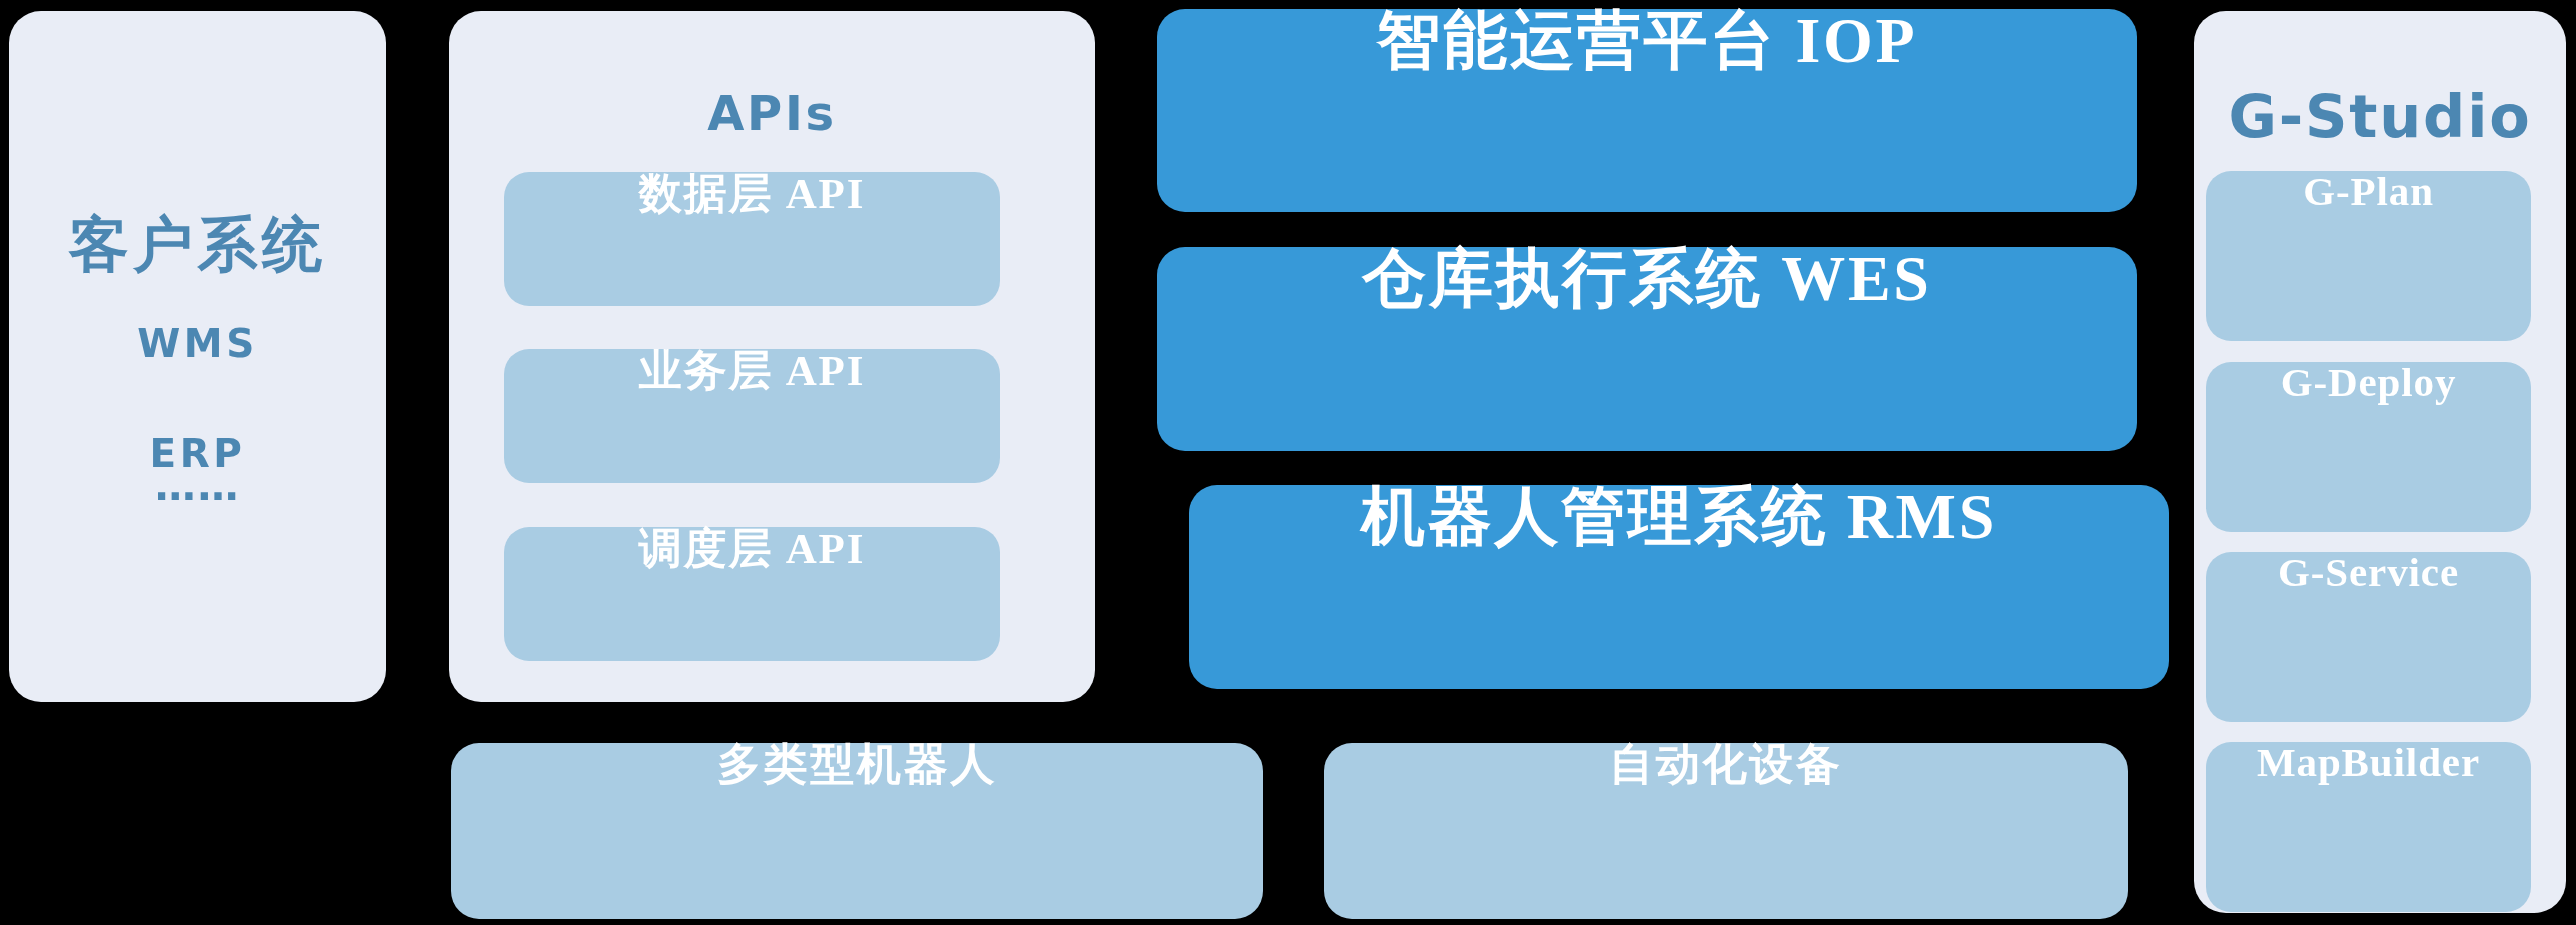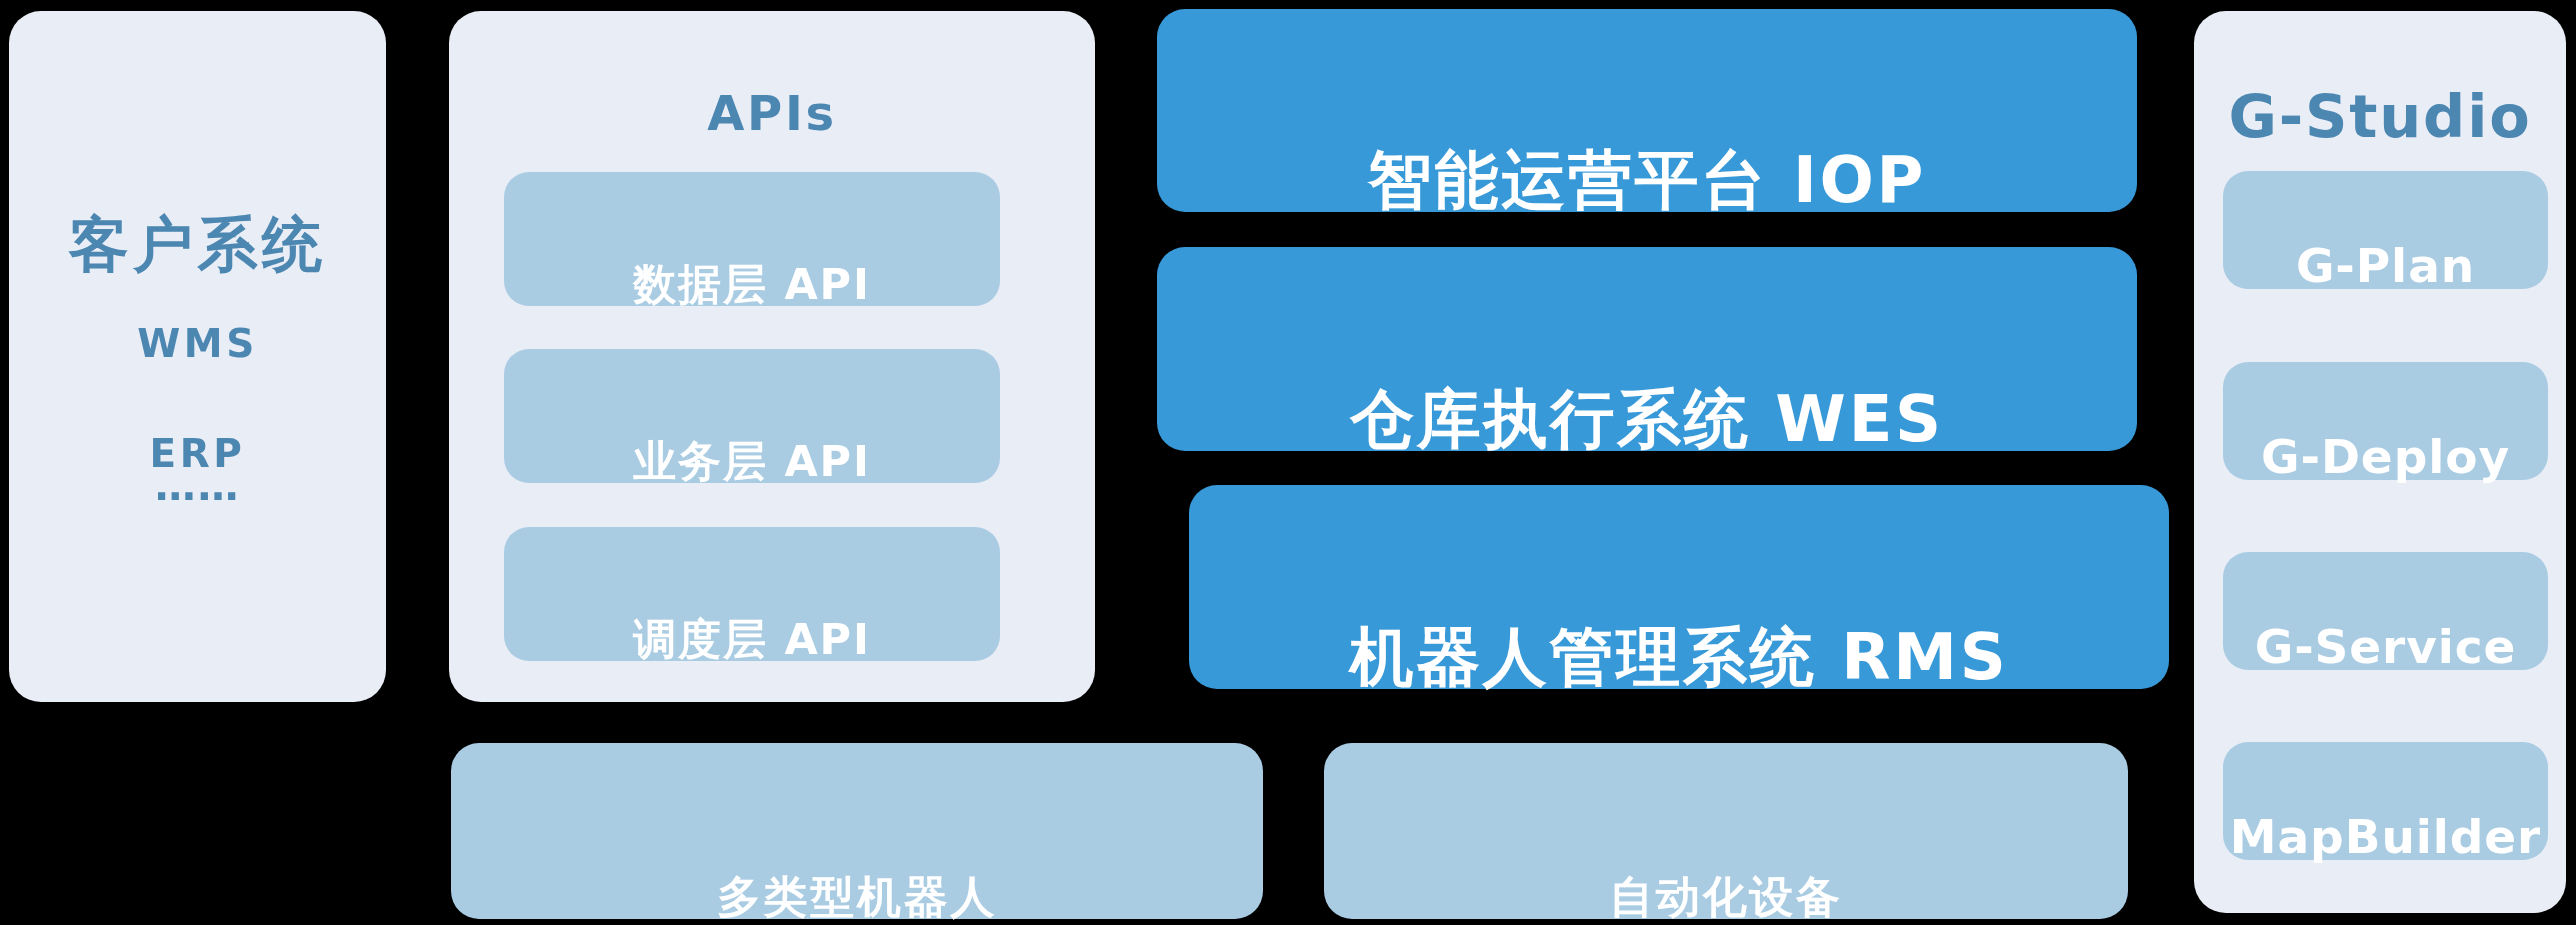--- a/index.html
+++ b/index.html
@@ -35,25 +35,26 @@
     left: 0;
     width: 100%;
     text-align: center;
     color: var(--title-text);
     line-height: 1;
     white-space: nowrap;
   }
   .block {
     position: absolute;
     display: flex;
-    align-items: flex-end;
+    align-items: flex-start;
     justify-content: center;
     color: var(--block-text);
     white-space: nowrap;
     line-height: 1;
+    font-family: Liberation Serif, serif;
   }
   .light-block   { background: var(--light-block);   border-radius: 25px; }
   .primary-block { background: var(--primary-block); border-radius: 28px; }
 
   
   #customer-panel { left: 9px; top: 10.7px; width: 377px; height: 691px; }
   .customer-title { top: 203px; font-size: 60px; letter-spacing: 4.4px; }
   .customer-item {
     position: absolute; left: 0; width: 100%;
     text-align: center; color: var(--title-text);
@@ -79,21 +80,21 @@
   #rms-block { top: 485px; height: 204px; margin-left: 32px; }
 
   
   .bottom-block { top: 743px; height: 176px; font-size: 44px; letter-spacing: 2.7px; border-radius: 28px; }
   #robots-block     { left: 451px;  width: 812px; }
   #automation-block { left: 1324px; width: 804px; }
 
   
   #gstudio-panel { left: 2194px; top: 10.7px; width: 372px; height: 902px; }
   .gstudio-title { top: 76px; font-size: 59px; letter-spacing: 1.8px; }
-  .g-block { left: 29px; width: 325px; height: 118px; font-size: 47px; letter-spacing: 0.9px; }
+  .g-block { left: 12px; width: 325px; height: 170px; font-size: 41px; letter-spacing: 0.9px; }
   #gplan-block      { top: 160px; }
   #gdeploy-block    { top: 351px; }
   #gservice-block   { top: 541px; }
   #mapbuilder-block { top: 731px; }
 </style>
 </head>
 <body>
 
 <div class="canvas">
 

